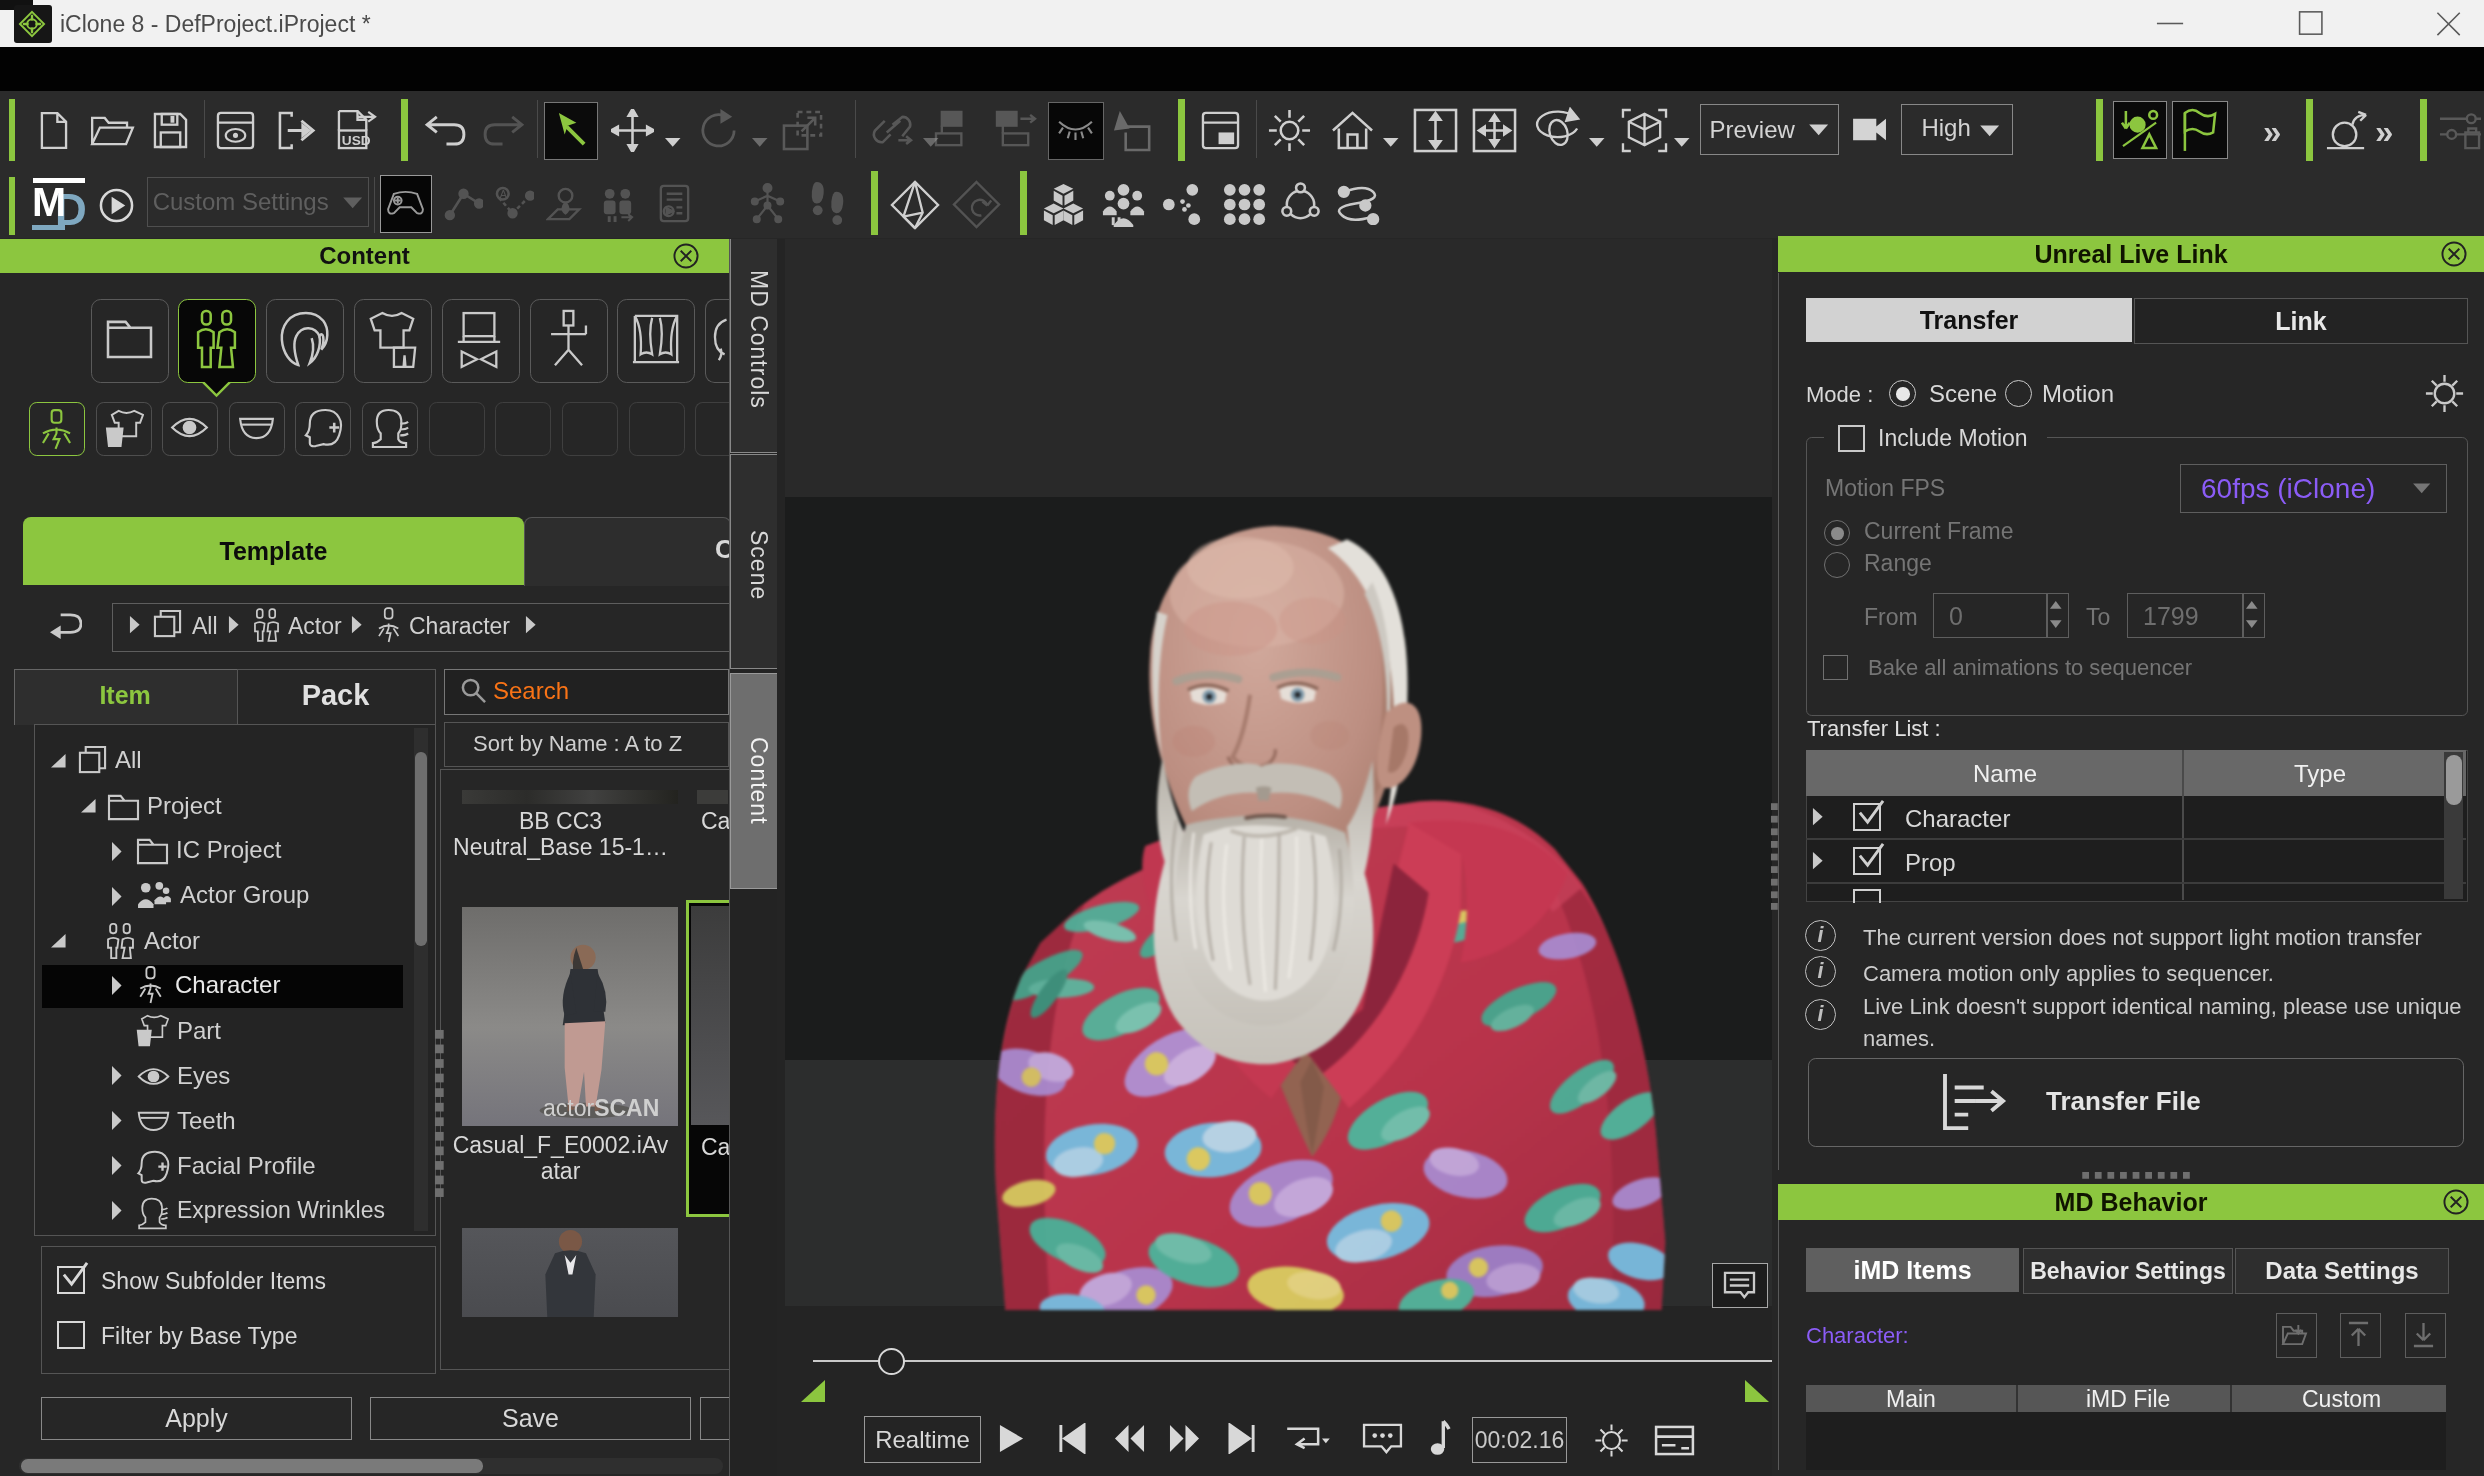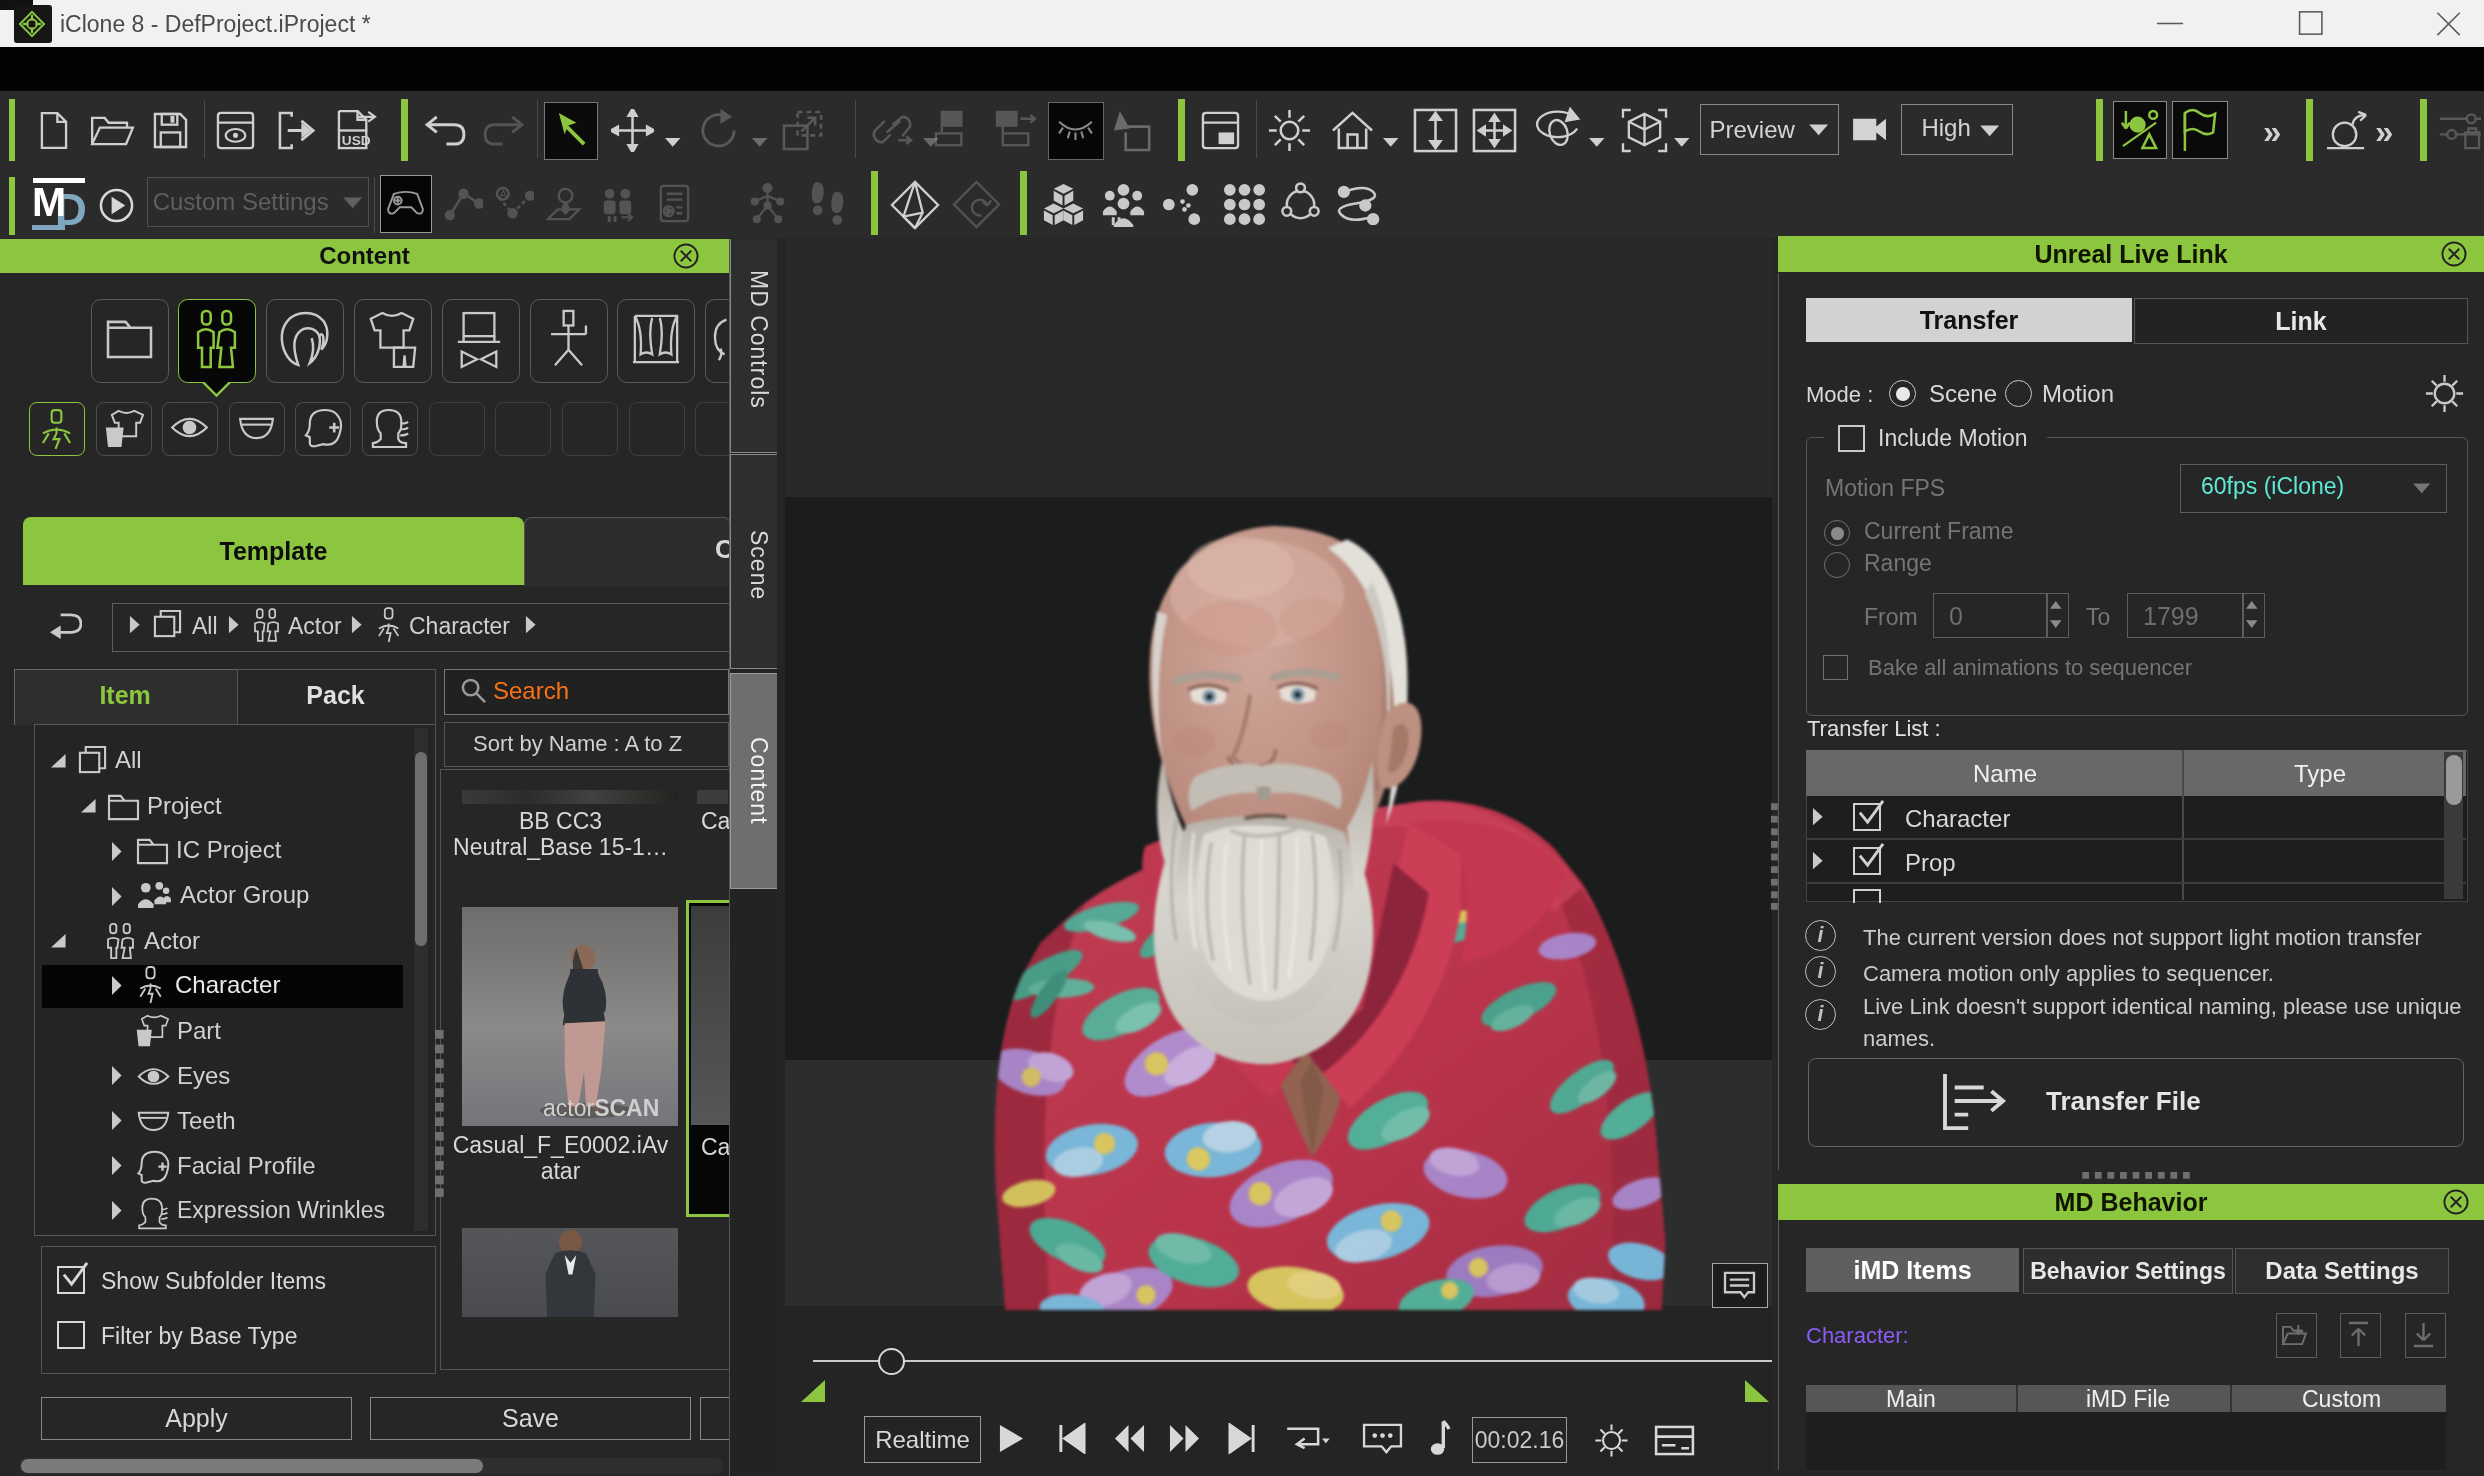--- a/index.html
+++ b/index.html
@@ -573,21 +573,21 @@
       </g>
     </svg>
 <div class="ab" style="left:409px;top:613px;color:#d0d0d0;font-size:23px;">Character</div>
 <svg class="ab" style="left:524px;top:614px" width="13.6" height="21.3" viewBox="0 0 14 22">
       <path d="M2 2 L12 11 L2 20 Z" fill="#c9c9c9"></path>
     </svg>
 
 <div class="ab" style="left:13.6px;top:669px;width:223px;height:55px;background:#2e2e2e;border:1px solid #666;border-bottom:none;"></div>
 <div class="ab" style="left:237px;top:669px;width:197px;height:55px;background:#262626;border:1px solid #555;"></div>
 <div class="ab flex" style="left:13.6px;top:669px;width:223px;height:53px;color:#8CC63F;font-size:25px;font-weight:bold;">Item</div>
-<div class="ab flex" style="left:237px;top:669px;width:197px;height:53px;color:#e0e0e0;font-size:25px;font-weight:bold;">Pack</div>
+<div class="ab flex" style="left:237px;top:669px;width:197px;height:53px;color:#e0e0e0;font-size:29px;font-weight:bold;">Pack</div>
 
 <div class="ab" style="left:34px;top:724px;width:400px;height:510px;border:1px solid #555;background:#242424;"></div>
 
 <div class="ab" style="left:42px;top:965px;width:361px;height:43px;background:#050505;"></div>
 <svg class="ab" style="left:50px;top:753px" width="17.5" height="15.5" viewBox="0 0 18 16">
       <path d="M16 1 V15 H1 Z" fill="#c9c9c9"></path>
     </svg>
 <svg class="ab" style="left:78px;top:745px" width="29" height="31" viewBox="0 0 30 32">
       <g fill="none" stroke="#c9c9c9" stroke-width="2.2">
         <path d="M8 8 V2 H28 V24 H22"></path>
@@ -1120,21 +1120,21 @@
       </g>
     </svg>
 
 <div class="ab" style="left:1806px;top:437px;width:660px;height:277px;border:1px solid #555;border-radius:5.8px;"></div>
 <div class="ab" style="left:1824px;top:419px;width:223px;height:35px;background:#262626;"></div>
 <div class="ab" style="left:1838px;top:425px;width:23px;height:23px;border:2.4px solid #c9c9c9;background:#262626;"></div>
 <div class="ab" style="left:1878px;top:425px;color:#d8d8d8;font-size:23px;">Include Motion</div>
 
 <div class="ab" style="left:1825px;top:475px;color:#757575;font-size:23px;">Motion FPS</div>
 <div class="ab" style="left:2180px;top:464px;width:265px;height:47px;border:1px solid #5e5e5e;"></div>
-<div class="ab" style="left:2201px;top:473px;color:#5eead4;font-size:23px;">60fps (iClone)</div>
+<div class="ab" style="left:2201px;top:473px;color:#8b5cf6;font-size:28px;">60fps (iClone)</div>
 <svg class="ab" style="left:2412px;top:481px" width="19.4" height="13.6" viewBox="0 0 18 12">
       <path d="M1 2 L9 11 L17 2 Z" fill="#757575"></path>
     </svg>
 
 <div class="ab" style="left:1824px;top:520px;width:24px;height:24px;border:1.9px solid #707070;border-radius:50%;"></div>
 <div class="ab" style="left:1831px;top:527px;width:12.6px;height:12.6px;background:#8a8a8a;border-radius:50%;"></div>
 <div class="ab" style="left:1864px;top:518px;color:#757575;font-size:23px;">Current Frame</div>
 <div class="ab" style="left:1824px;top:552px;width:24px;height:24px;border:1.9px solid #707070;border-radius:50%;"></div>
 <div class="ab" style="left:1864px;top:550px;color:#757575;font-size:23px;">Range</div>
 

